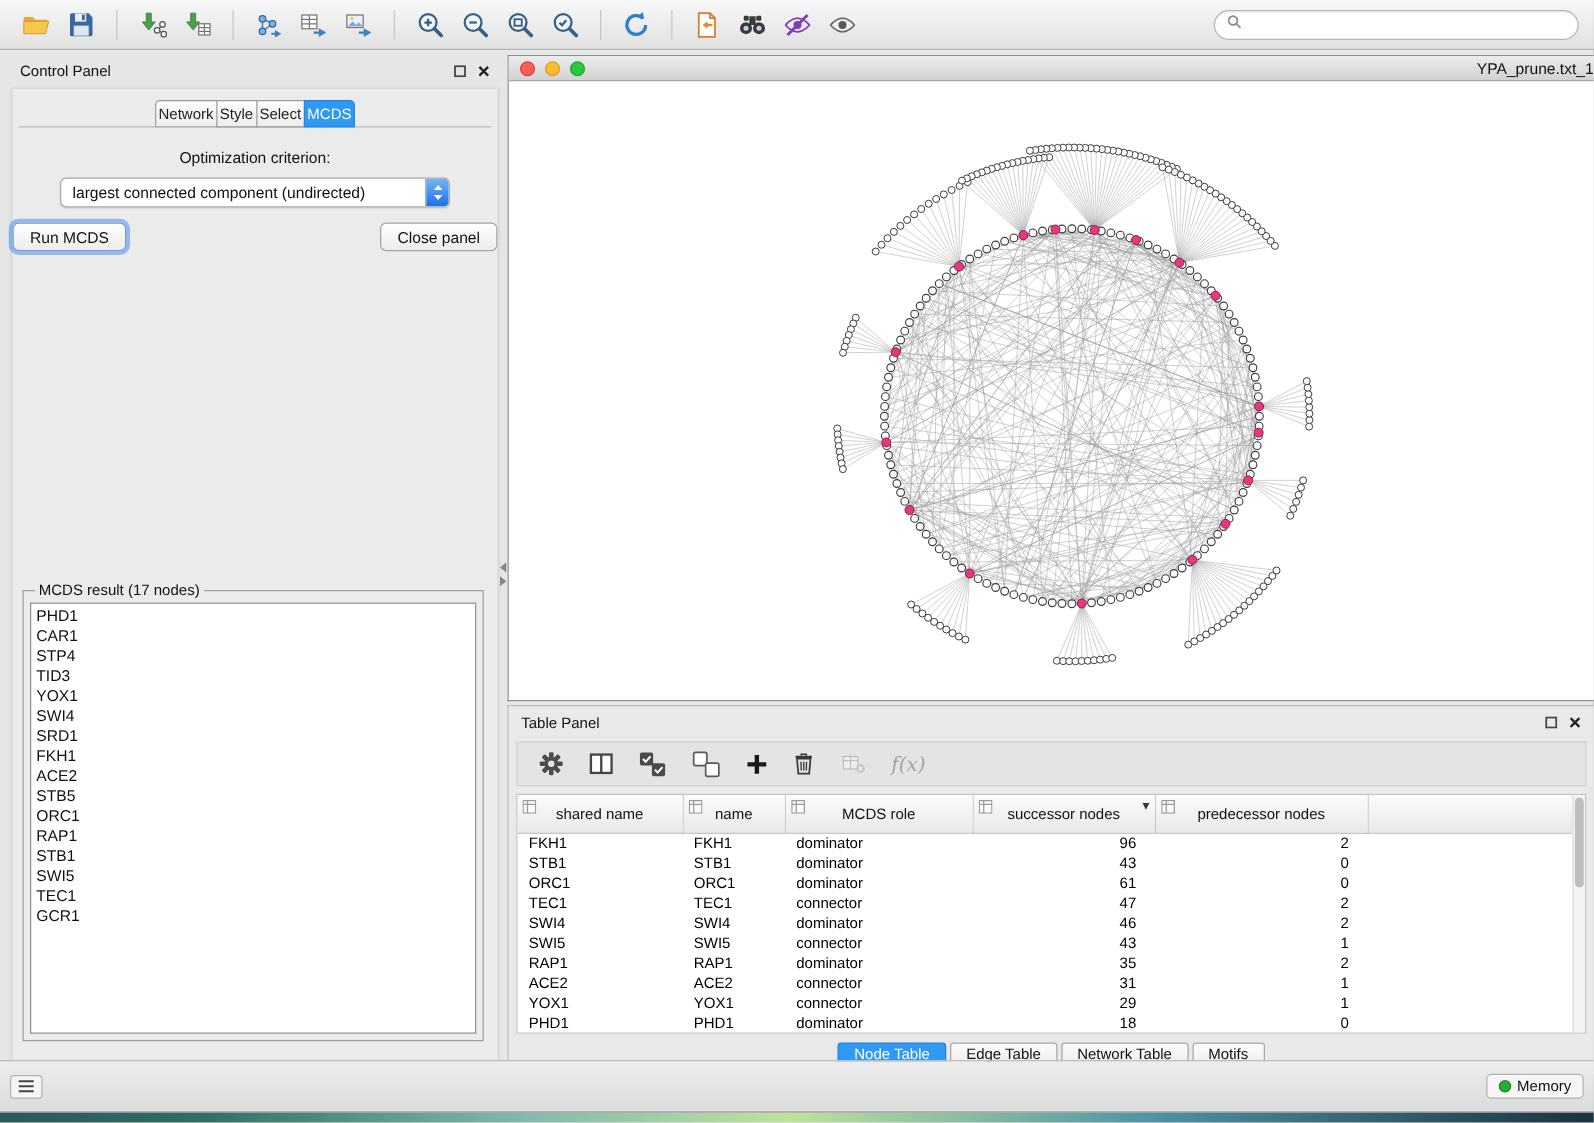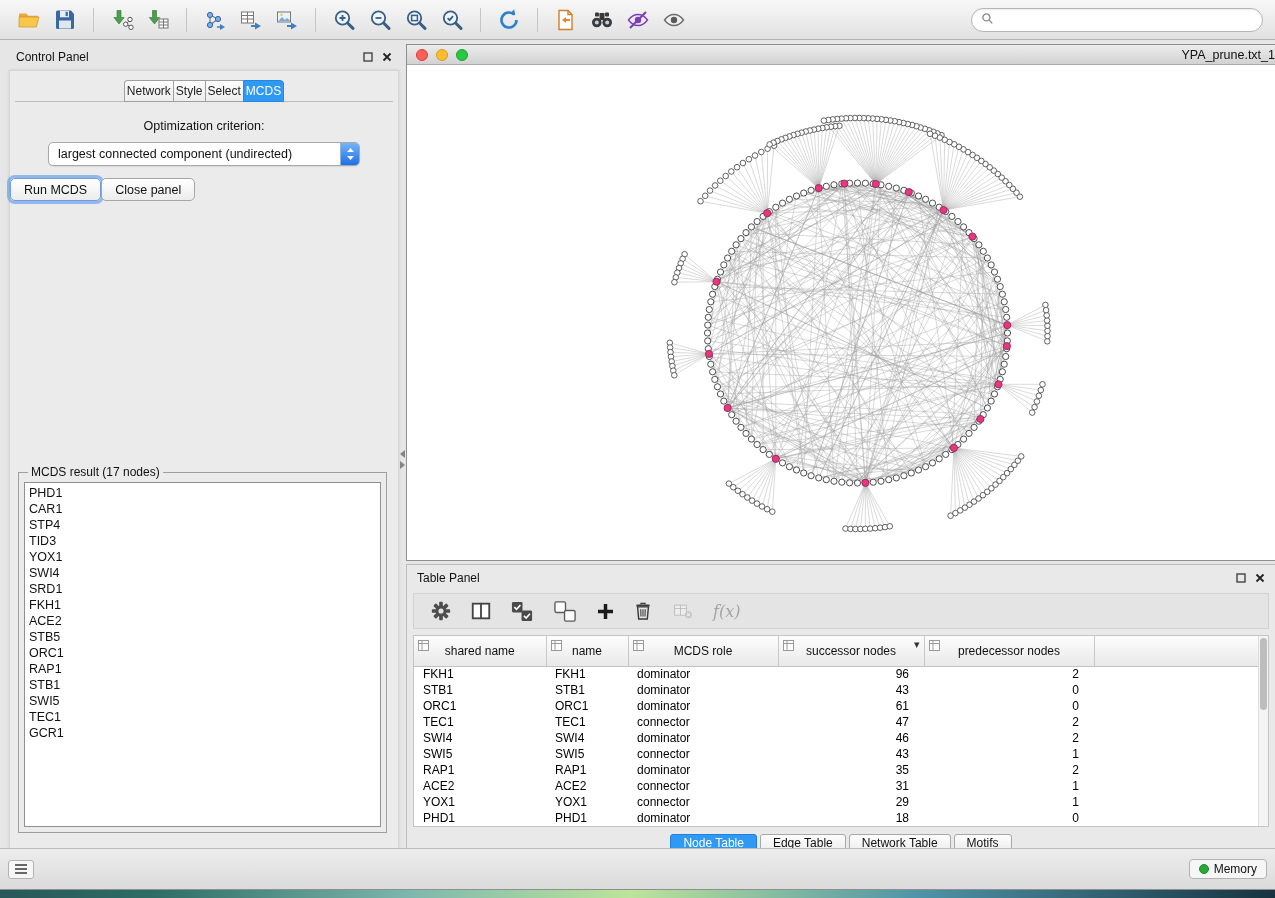--- a/index.html
+++ b/index.html
@@ -31,21 +31,21 @@
           background:linear-gradient(#fdfdfd,#ededed);border:1px solid #9f9f9f;border-right-width:0;color:#222;}
   .cp-tab:first-child{border-radius:4px 0 0 0;}
   .cp-tab:last-child{border-right-width:1px;border-radius:0 4px 0 0;}
   .cp-tab.active{background:#2f99f4;border-color:#2387df;color:#fff;text-align:right;}
   .opt-label{text-align:center;font-size:12.5px;margin-top:17px;color:#111;}
   .cp-select{width:312px;height:24px;margin:9px auto 0;background:#fff;border:1px solid #a9a9a9;border-radius:5px;
              display:flex;align-items:center;overflow:hidden;box-shadow:0 1px 1px rgba(0,0,0,.08);}
   .select-value{flex:1;font-size:12.5px;padding-left:9px;white-space:nowrap;color:#111;}
   .select-stepper{width:19px;align-self:stretch;background:linear-gradient(#74b4f8,#1e6fe8);
                   display:flex;align-items:center;justify-content:center;border-left:1px solid #8fb2d8;}
-  .btn-row{display:flex;justify-content:flex-start;margin-top:12px;}
+  .btn-row{display:flex;justify-content:space-between;margin-top:12px;}
   .aqua-btn{height:23px;padding:0 13px;font-size:12.5px;font-family:inherit;background:linear-gradient(#ffffff,#ececec);
             border:1px solid #a6a6a6;border-radius:5px;color:#111;}
   .aqua-btn.focused{box-shadow:0 0 0 3px rgba(72,142,235,.55);border-color:#6f9ddb;}
   .result-fieldset{position:absolute;left:8px;right:11px;top:394px;bottom:21px;border:1px solid #9e9e9e;padding:3px 5px 5px;}
   .result-fieldset legend{font-size:12px;padding:0 3px;margin-left:4px;color:#111;}
   .mcds-list{width:100%;height:100%;background:#fff;border:1px solid #8f8f8f;overflow:hidden;padding:2px 4px;}
   .mcds-item{font-size:12.5px;line-height:16px;color:#111;}
 
   
   .v-splitter{position:absolute;left:400px;width:6px;top:44px;bottom:29px;}

